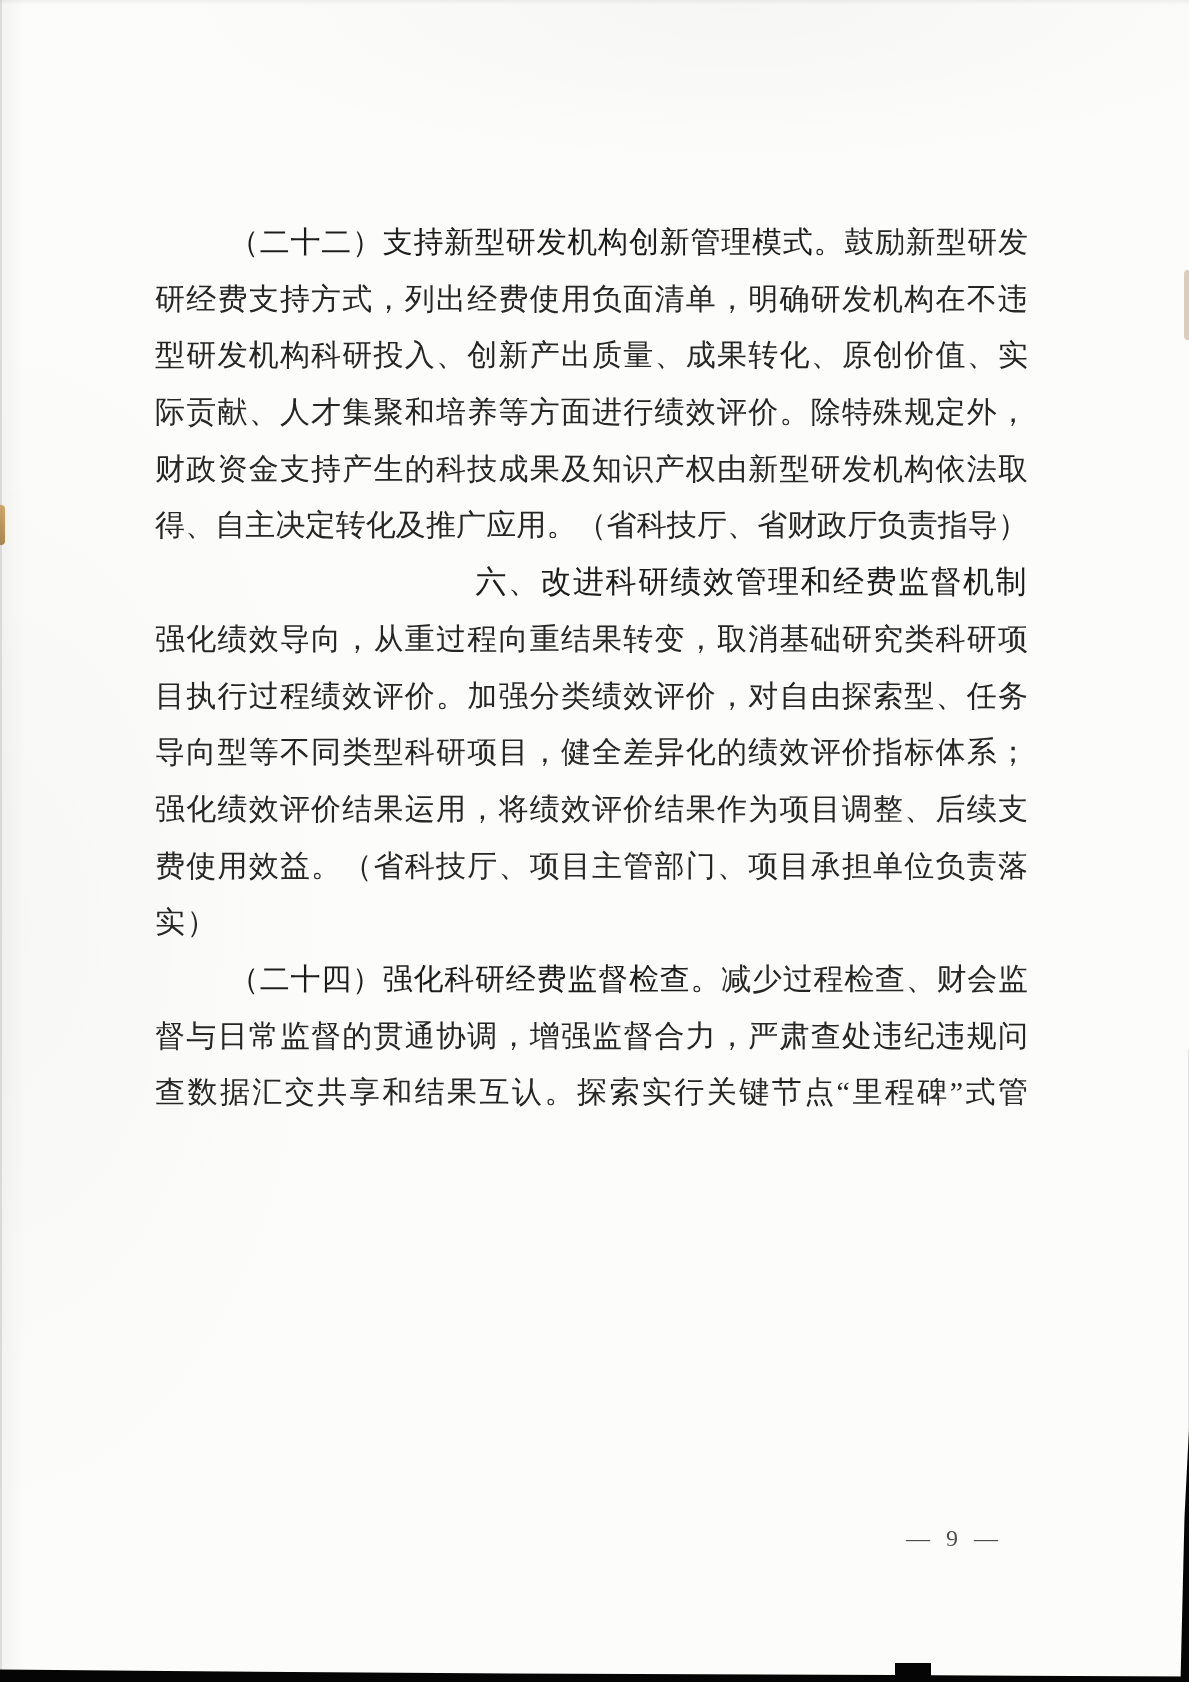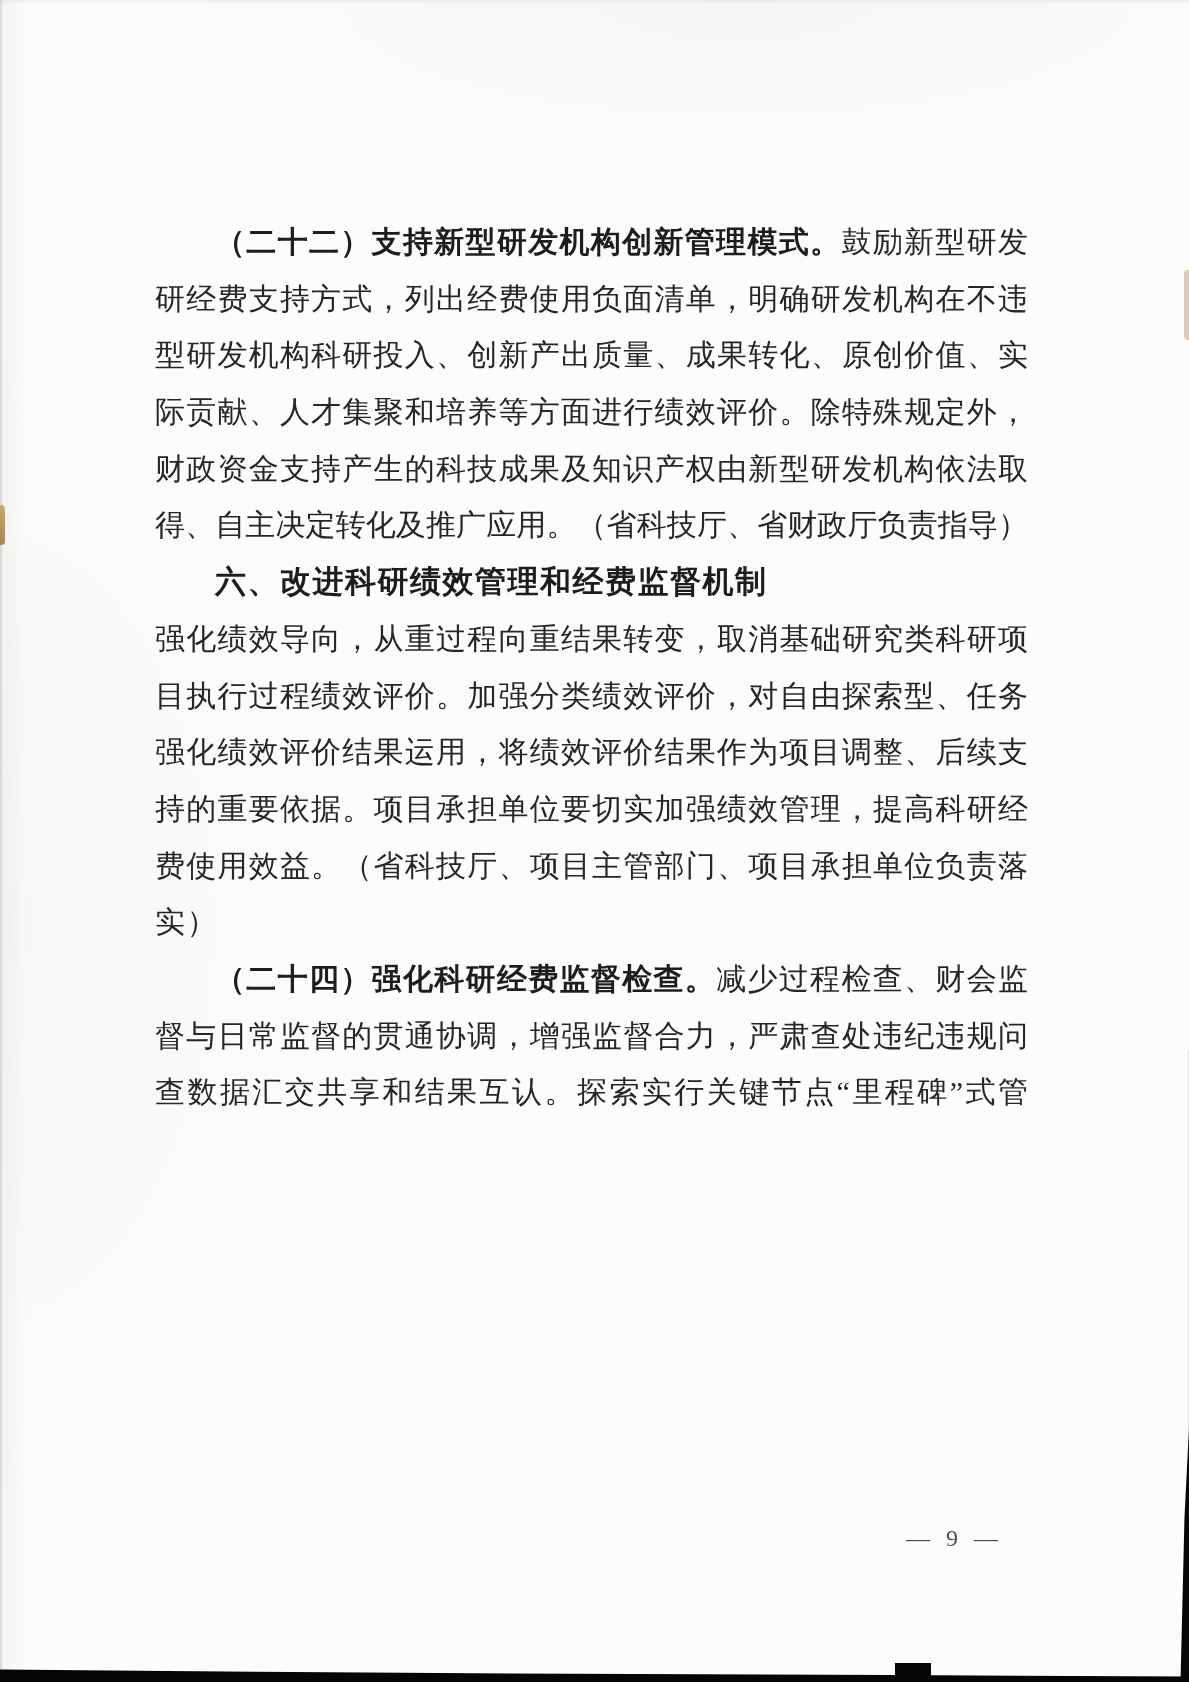--- a/index.html
+++ b/index.html
@@ -31,22 +31,22 @@
     overflow:visible;
   }
   .line.justify{
     text-align:justify;
     text-align-last:justify;
     text-justify:inter-character;
   }
   .line:not(.justify){
     letter-spacing:1.5px;
   }
-  .line.indent{text-indent:60px;}
-  .lead{font-weight:700;color:#1d1d1d;}
+  .line.indent{text-indent:60px;text-align:right;}
+  .lead{font-weight:400;color:#1d1d1d;margin-left:14px;}
   .para.heading .line{
     font-weight:700;
     color:#101010;
     font-size:31px;
   }
   .page-number{
     position:absolute;
     top:1520px;right:186px;
     height:36px;line-height:36px;
     font-size:24px;
@@ -101,22 +101,22 @@
         <div class="line justify"><span>际贡献、人才集聚和培养等方面进行绩效评价。除特殊规定外，</span></div>
         <div class="line justify"><span>财政资金支持产生的科技成果及知识产权由新型研发机构依法取</span></div>
         <div class="line justify"><span>得、自主决定转化及推广应用。（省科技厅、省财政厅负责指导）</span></div>
       </div>
       <div class="para heading">
         <div class="line indent"><span class="lead">六、改进科研绩效管理和经费监督机制</span></div>
       </div>
       <div class="para paragraph">
         <div class="line justify"><span>强化绩效导向，从重过程向重结果转变，取消基础研究类科研项</span></div>
         <div class="line justify"><span>目执行过程绩效评价。加强分类绩效评价，对自由探索型、任务</span></div>
+        <div class="line justify"><span>导向型等不同类型科研项目，健全差异化的绩效评价指标体系；</span></div>
         <div class="line justify"><span>强化绩效评价结果运用，将绩效评价结果作为项目调整、后续支</span></div>
-        <div class="line justify"><span>持的重要依据。项目承担单位要切实加强绩效管理，提高科研经</span></div>
         <div class="line justify"><span>费使用效益。（省科技厅、项目主管部门、项目承担单位负责落</span></div>
         <div class="line"><span>实）</span></div>
       </div>
       <div class="para paragraph">
         <div class="line justify indent"><span class="lead">（二十四）强化科研经费监督检查。</span><span>减少过程检查、财会监</span></div>
         <div class="line justify"><span>督与日常监督的贯通协调，增强监督合力，严肃查处违纪违规问</span></div>
         <div class="line justify"><span>查数据汇交共享和结果互认。探索实行关键节点“里程碑”式管</span></div>
       </div>
     </div>
 

